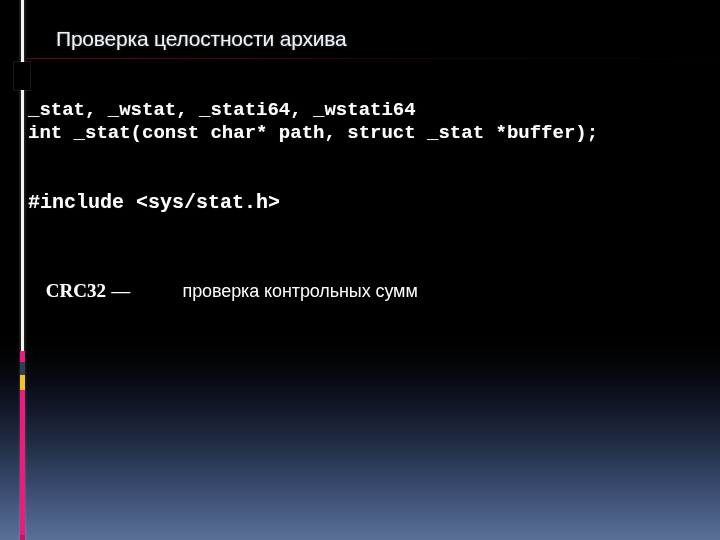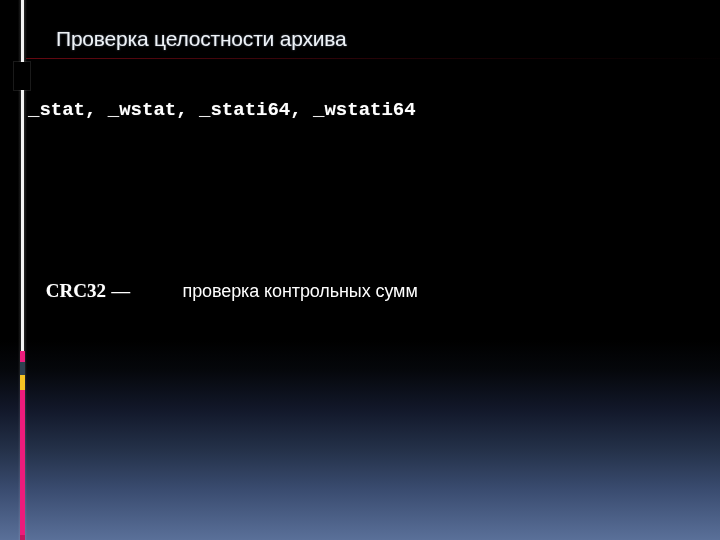--- a/index.html
+++ b/index.html
@@ -156,19 +156,21 @@
   <div class="seg seg-2"></div>
   <div class="seg seg-3"></div>
   <div class="seg seg-4"></div>
   <div class="seg seg-cap"></div>
 
   <div class="title">Проверка целостности архива</div>
   <div class="title-rule"></div>
 
   <div class="code code-1">_stat, _wstat, _stati64, _wstati64</div>
 
+  <div class="code code-2">int _stat(const char* path, struct _stat *buffer);</div>
 
+  <div class="code code-3">#include &lt;sys/stat.h&gt;</div>
 
   <div class="crc-line">
     <span class="crc-mono">CRC32</span><span class="crc-dash"> — </span><span class="crc-text">проверка контрольных сумм</span>
   </div>
 
 </div>
 
 </body></html>

